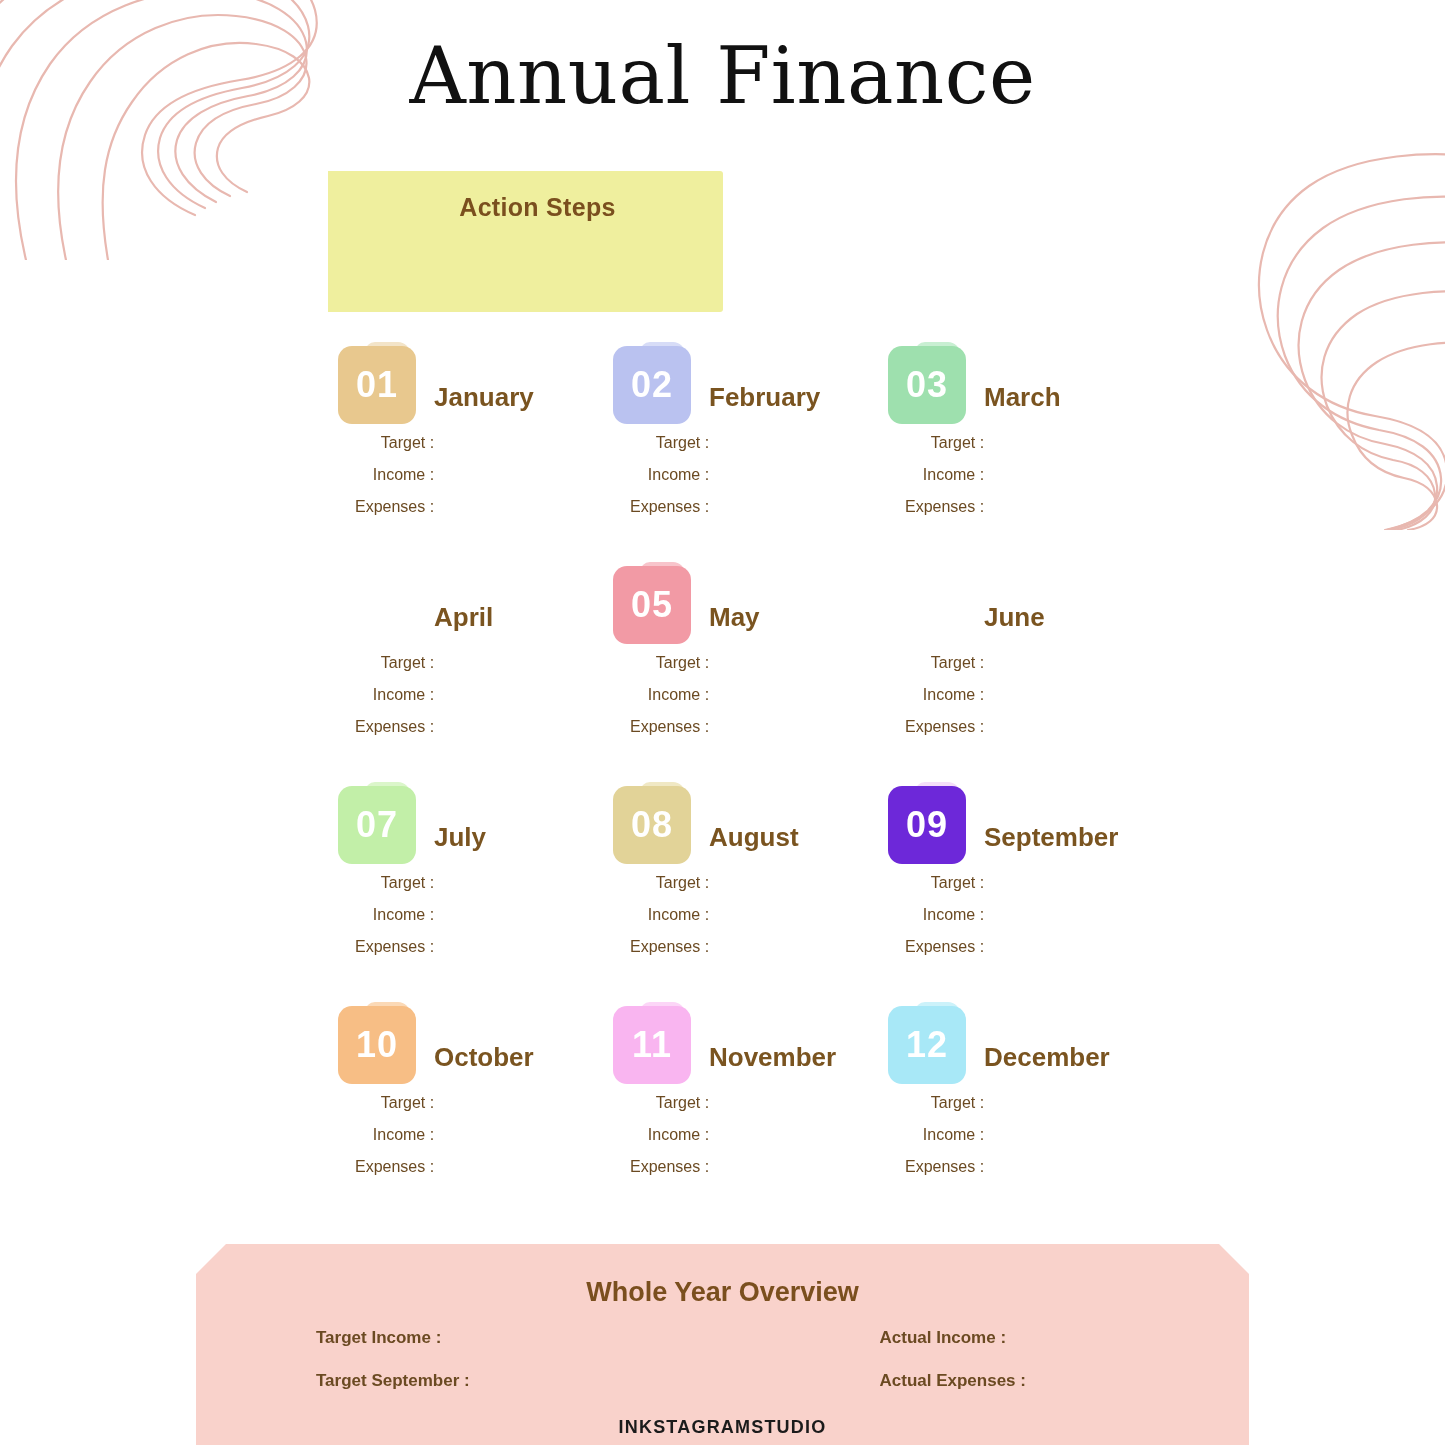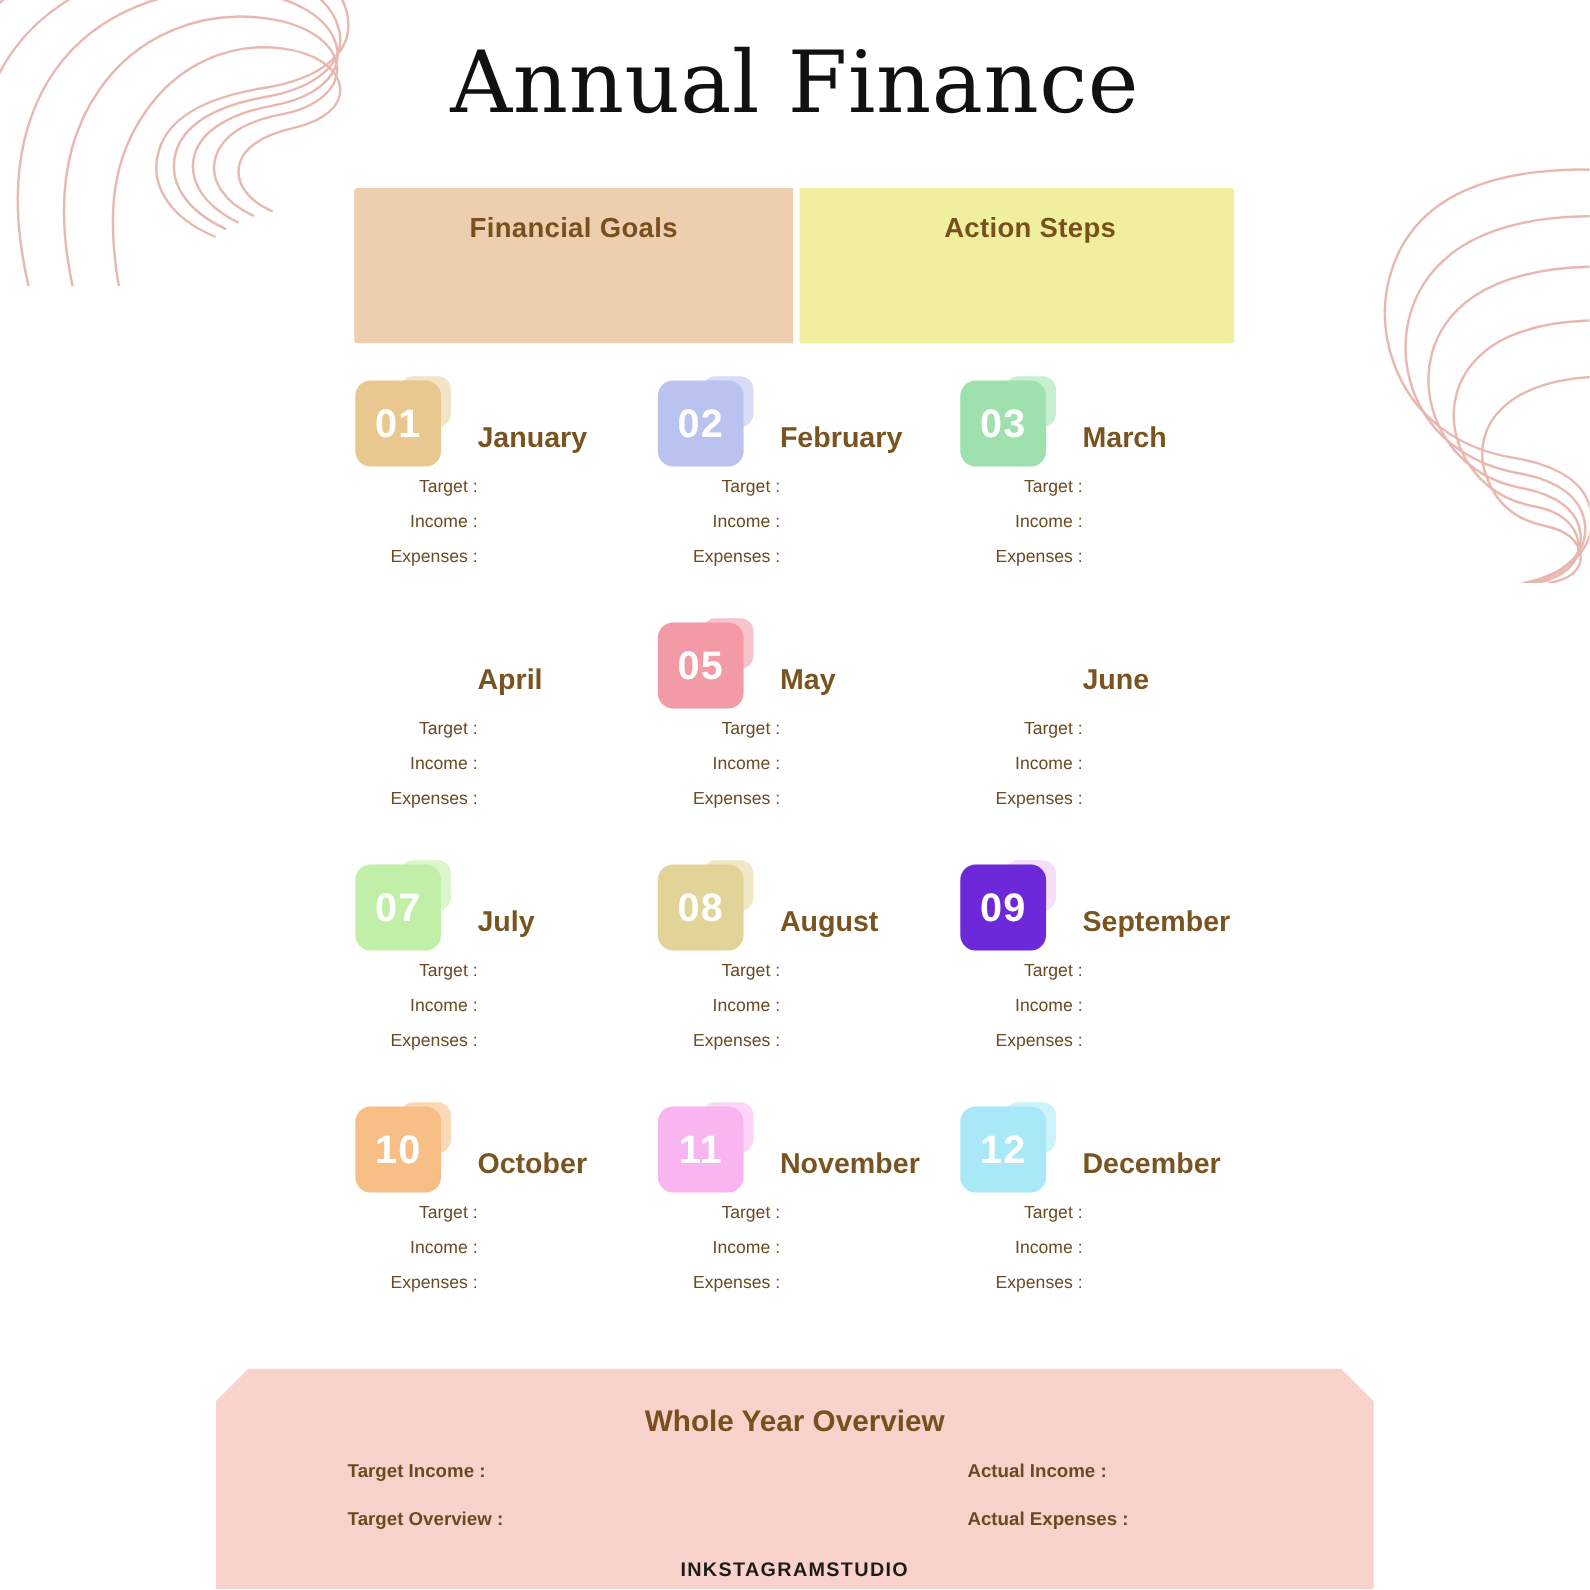--- a/index.html
+++ b/index.html
@@ -105,21 +105,21 @@
   .badge-tab {
     position: absolute;
     left: 43px;
     top: 0px;
     width: 45px;
     height: 46px;
     border-radius: 10px 12px 12px 12px;
   }
   .badge {
     position: absolute;
-    left: 1px;
+    left: 16px;
     top: 4px;
     width: 78px;
     height: 78px;
     border-radius: 14px;
     display: flex;
     align-items: center;
     justify-content: center;
   }
   .badge-num {
     font-size: 36px;
@@ -221,23 +221,20 @@
     <path d="M6 156 C54 146 114 152 148 174 C183 198 190 234 178 266 C166 296 142 314 112 320 C88 324 72 336 70 354 C68 372 84 385 108 390"></path>
     <path d="M12 206 C52 198 100 204 128 222 C157 241 163 270 153 295 C144 319 125 333 101 338 C82 342 70 351 68 365 C67 378 78 387 97 390"></path>
   </g>
 </svg>
 
 <div class="page">
 
   <div class="title">Annual Finance</div>
 
   <div class="header-row">
-    <div class="hpanel hpanel-goals">
-      <span class="hpanel-label">Financial Goals</span>
-    </div>
     <div class="hpanel-gap"></div>
     <div class="hpanel hpanel-steps">
       <span class="hpanel-label">Action Steps</span>
     </div>
   </div>
 
   <div class="months">
 
     <div class="month-card">
       <div class="badge-wrap">
@@ -407,19 +404,19 @@
       </div>
     </div>
 
   </div>
 
   <div class="overview">
     <div class="overview-title">Whole Year Overview</div>
     <div class="overview-grid">
       <div class="ov-cell ov-cell-left">Target Income :</div>
       <div class="ov-cell ov-cell-right">Actual Income :</div>
-      <div class="ov-cell ov-cell-left">Target  Overview :</div>
+      <div class="ov-cell ov-cell-left">Target  September :</div>
       <div class="ov-cell ov-cell-right">Actual  Expenses :</div>
     </div>
     <div class="footer-brand">INKSTAGRAMSTUDIO</div>
   </div>
 
 </div>
 
 </body></html>

